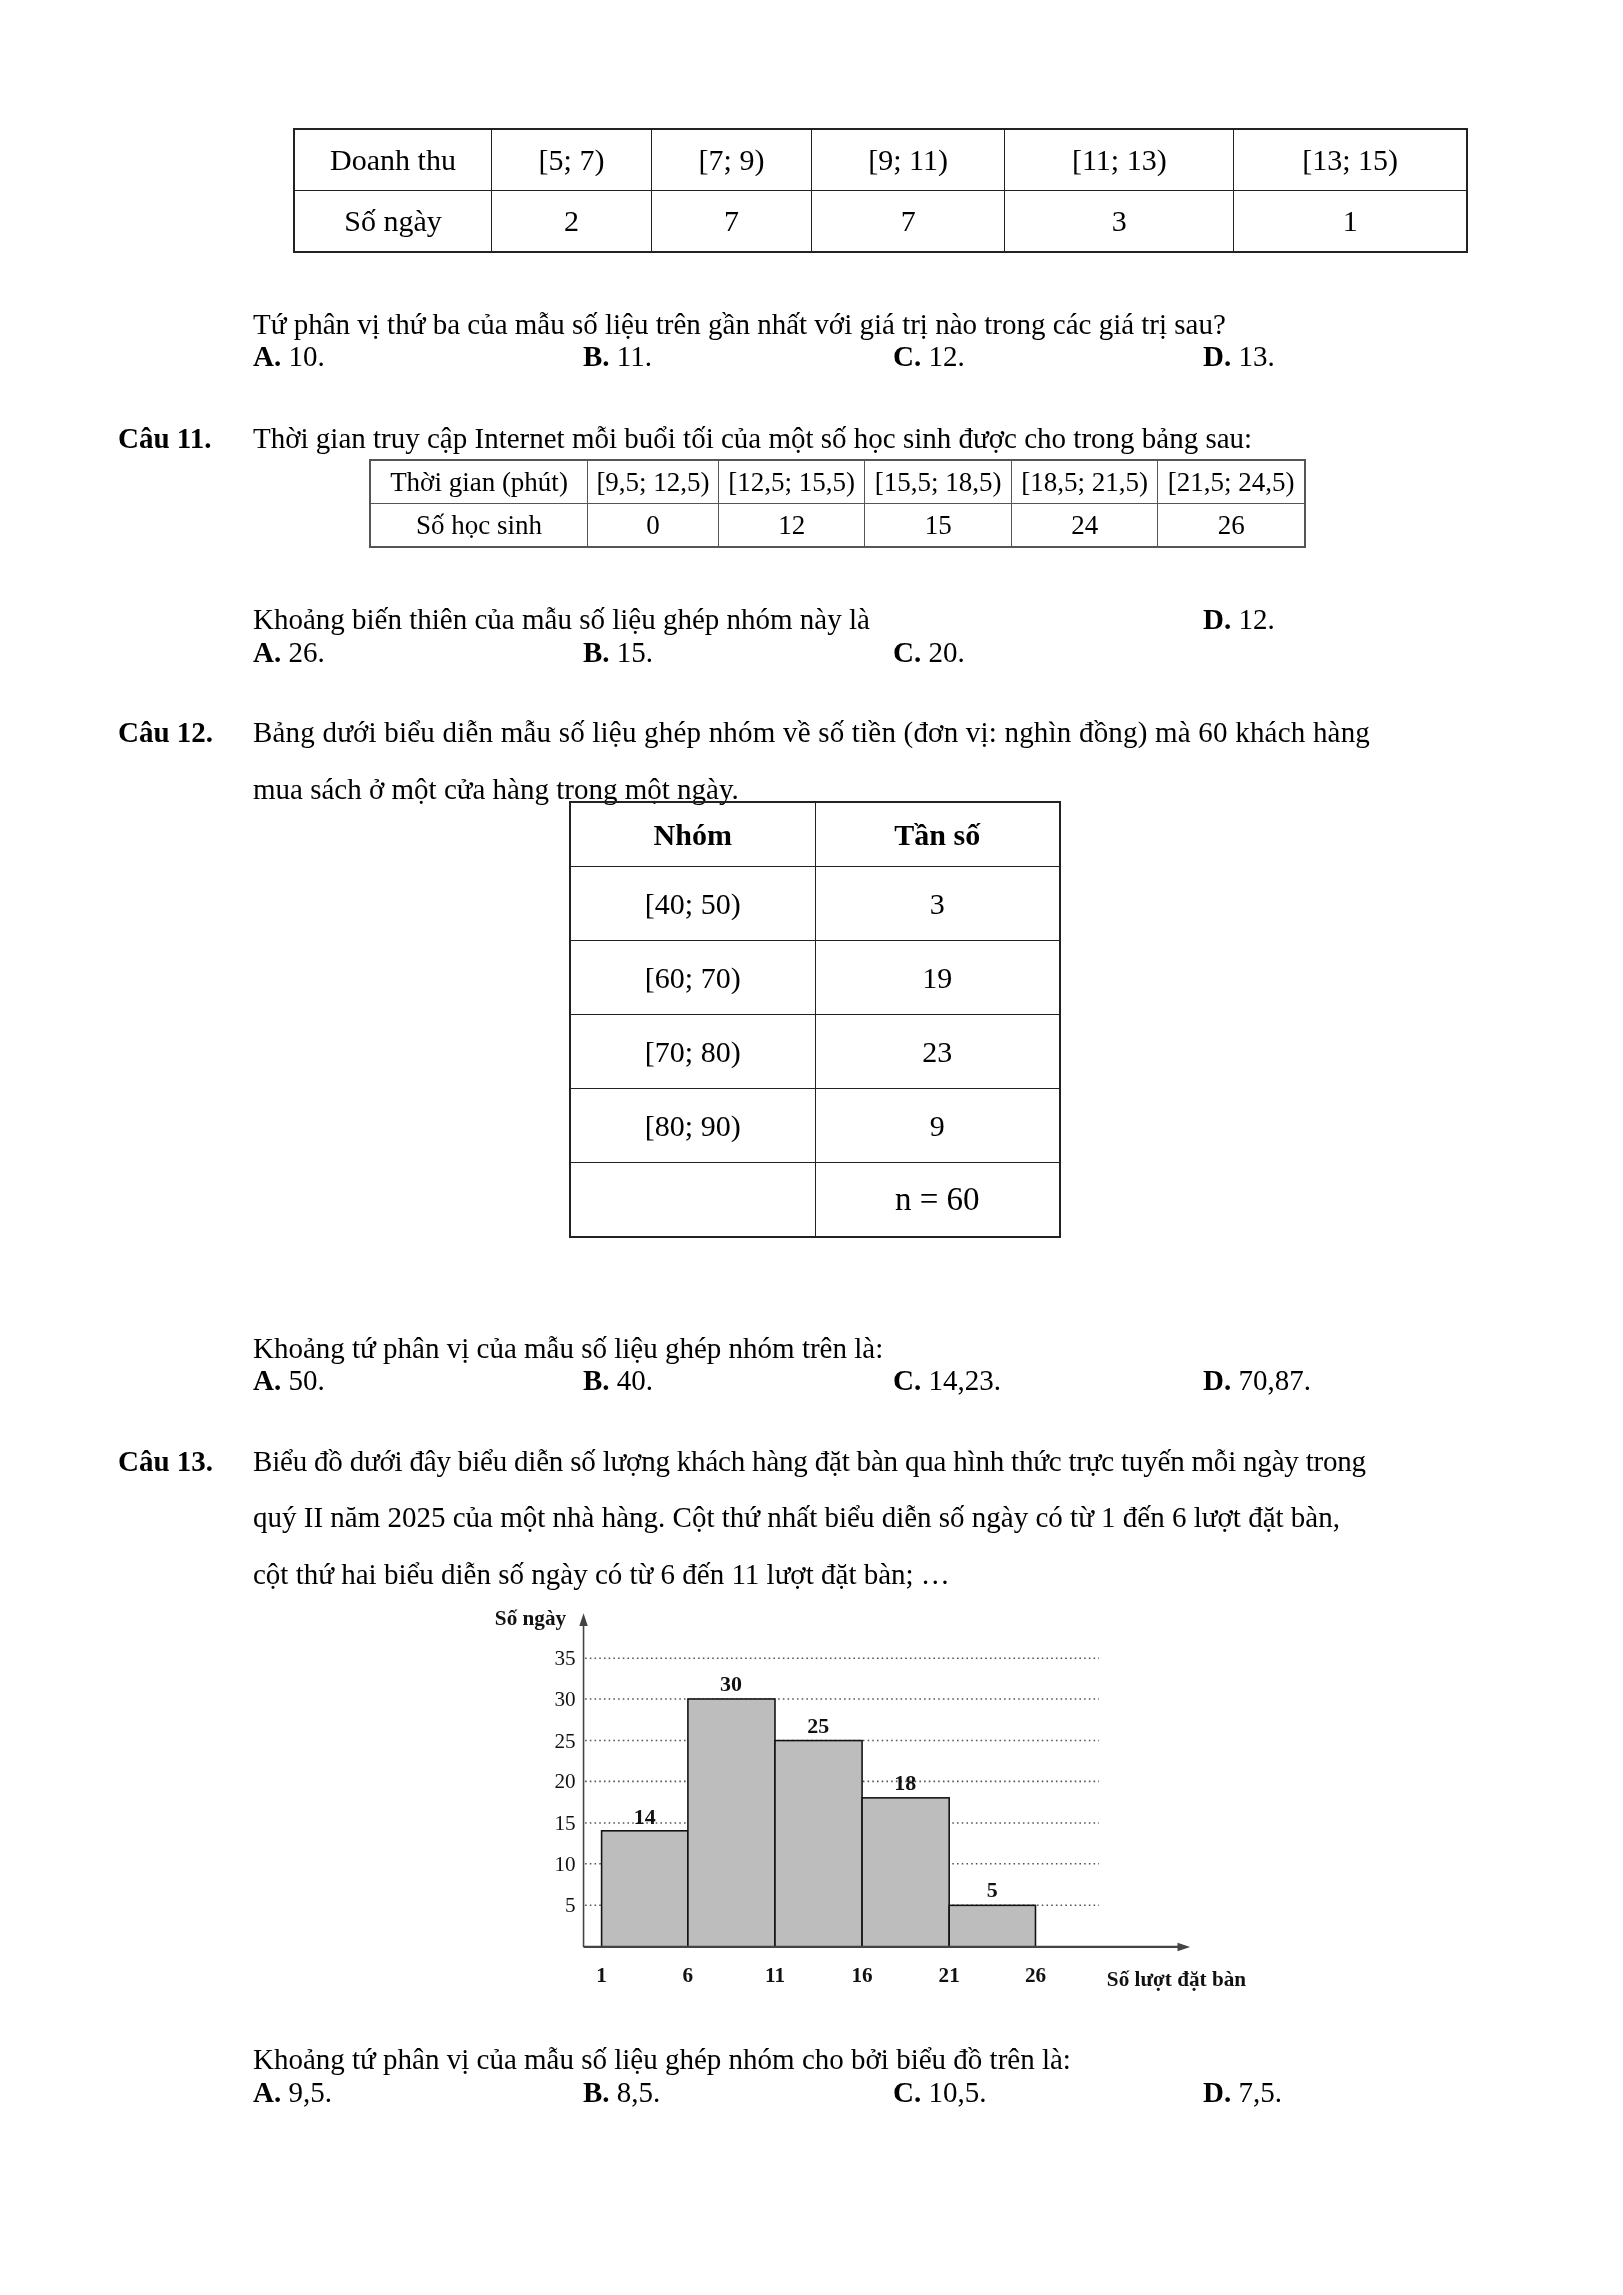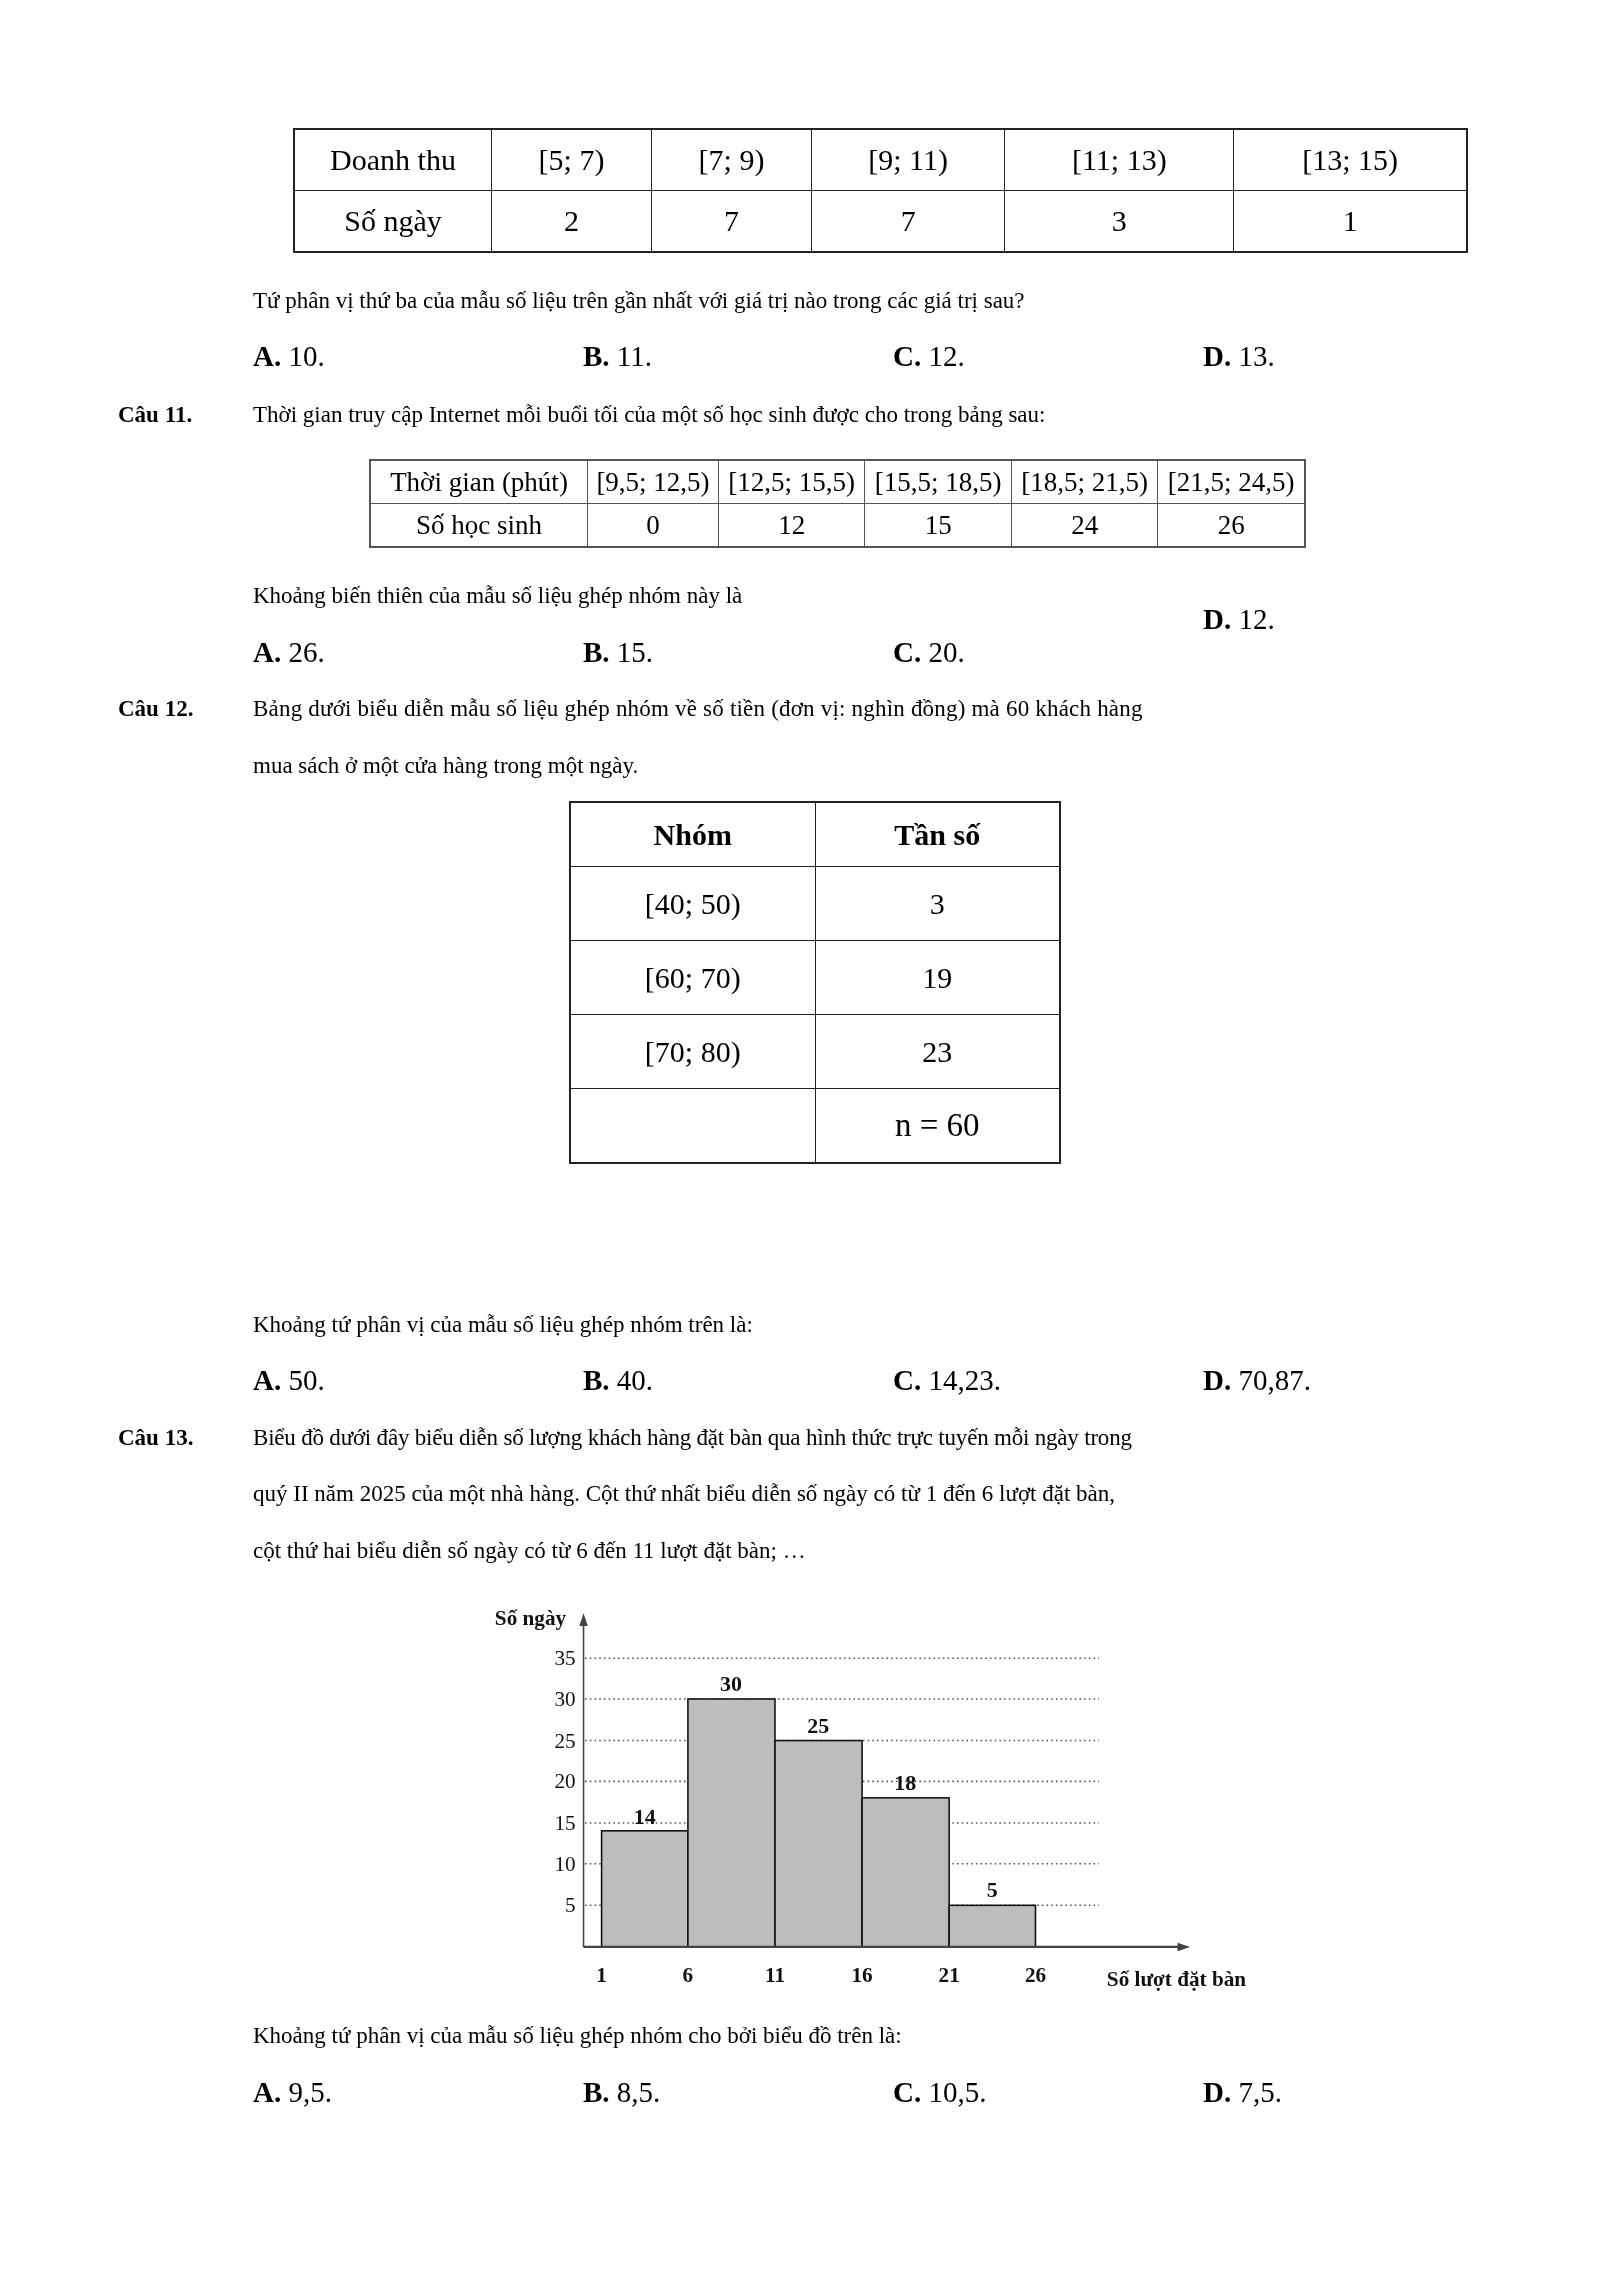--- a/index.html
+++ b/index.html
@@ -1,19 +1,19 @@
 <!DOCTYPE html>
 <html style="font-size:12.6px"><head>
 <meta charset="utf-8">
 <style>
   html, body { margin: 0; padding: 0; background: #ffffff; }
   body { width: 1623px; height: 2295px; position: relative; overflow: hidden;
          font-family: "Liberation Serif", "DejaVu Serif", serif; color: #000; }
   .abs { position: absolute; }
-  .txt { font-size: 23px; line-height: 35px; white-space: nowrap; }
+  .txt { font-size: 29px; line-height: 35px; white-space: nowrap; margin-top: 24px; }
   .q-label { font-weight: bold; }
   .opt { position: absolute; font-size: 29px; line-height: 35px; white-space: nowrap; }
   .opt b { font-weight: bold; }
   table { border-collapse: collapse; position: absolute; }
   td { border: 1.6px solid #222; text-align: center; padding: 0; }
   .t1 td { font-size: 30px; height: 60px; margin-left: 11px; }
   .t2 { border: 2.4px solid #555; }
   .t2 td { font-size: 27px; height: 42px; border: 1.6px solid #555; }
   .t3 td { font-size: 30px; height: 73px; }
   .t3 th { border: 1.6px solid #222; font-size: 30px; font-weight: bold; height: 61px; }
@@ -96,20 +96,24 @@
   </tr>
   <tr>
     <td class="interval">[60; 70)</td>
     <td>19</td>
   </tr>
   <tr>
     <td class="interval">[70; 80)</td>
     <td>23</td>
   </tr>
   <tr>
+    <td class="interval">[80; 90)</td>
+    <td>9</td>
+  </tr>
+  <tr>
     <td></td>
     <td style="font-size:33px;">n = 60</td>
   </tr>
 </tbody>
   </table>
 
 <div class="abs txt" style="left:253px; top:1307px;">Khoảng tứ phân vị của mẫu số liệu ghép nhóm trên là:</div>
 <div class="opt" style="left:253px; top:1363px;"><b>A.</b><span> 50.</span></div>
 <div class="opt" style="left:583px; top:1363px;"><b>B.</b><span> 40.</span></div>
 <div class="opt" style="left:893px; top:1363px;"><b>C.</b><span> 14,23.</span></div>

